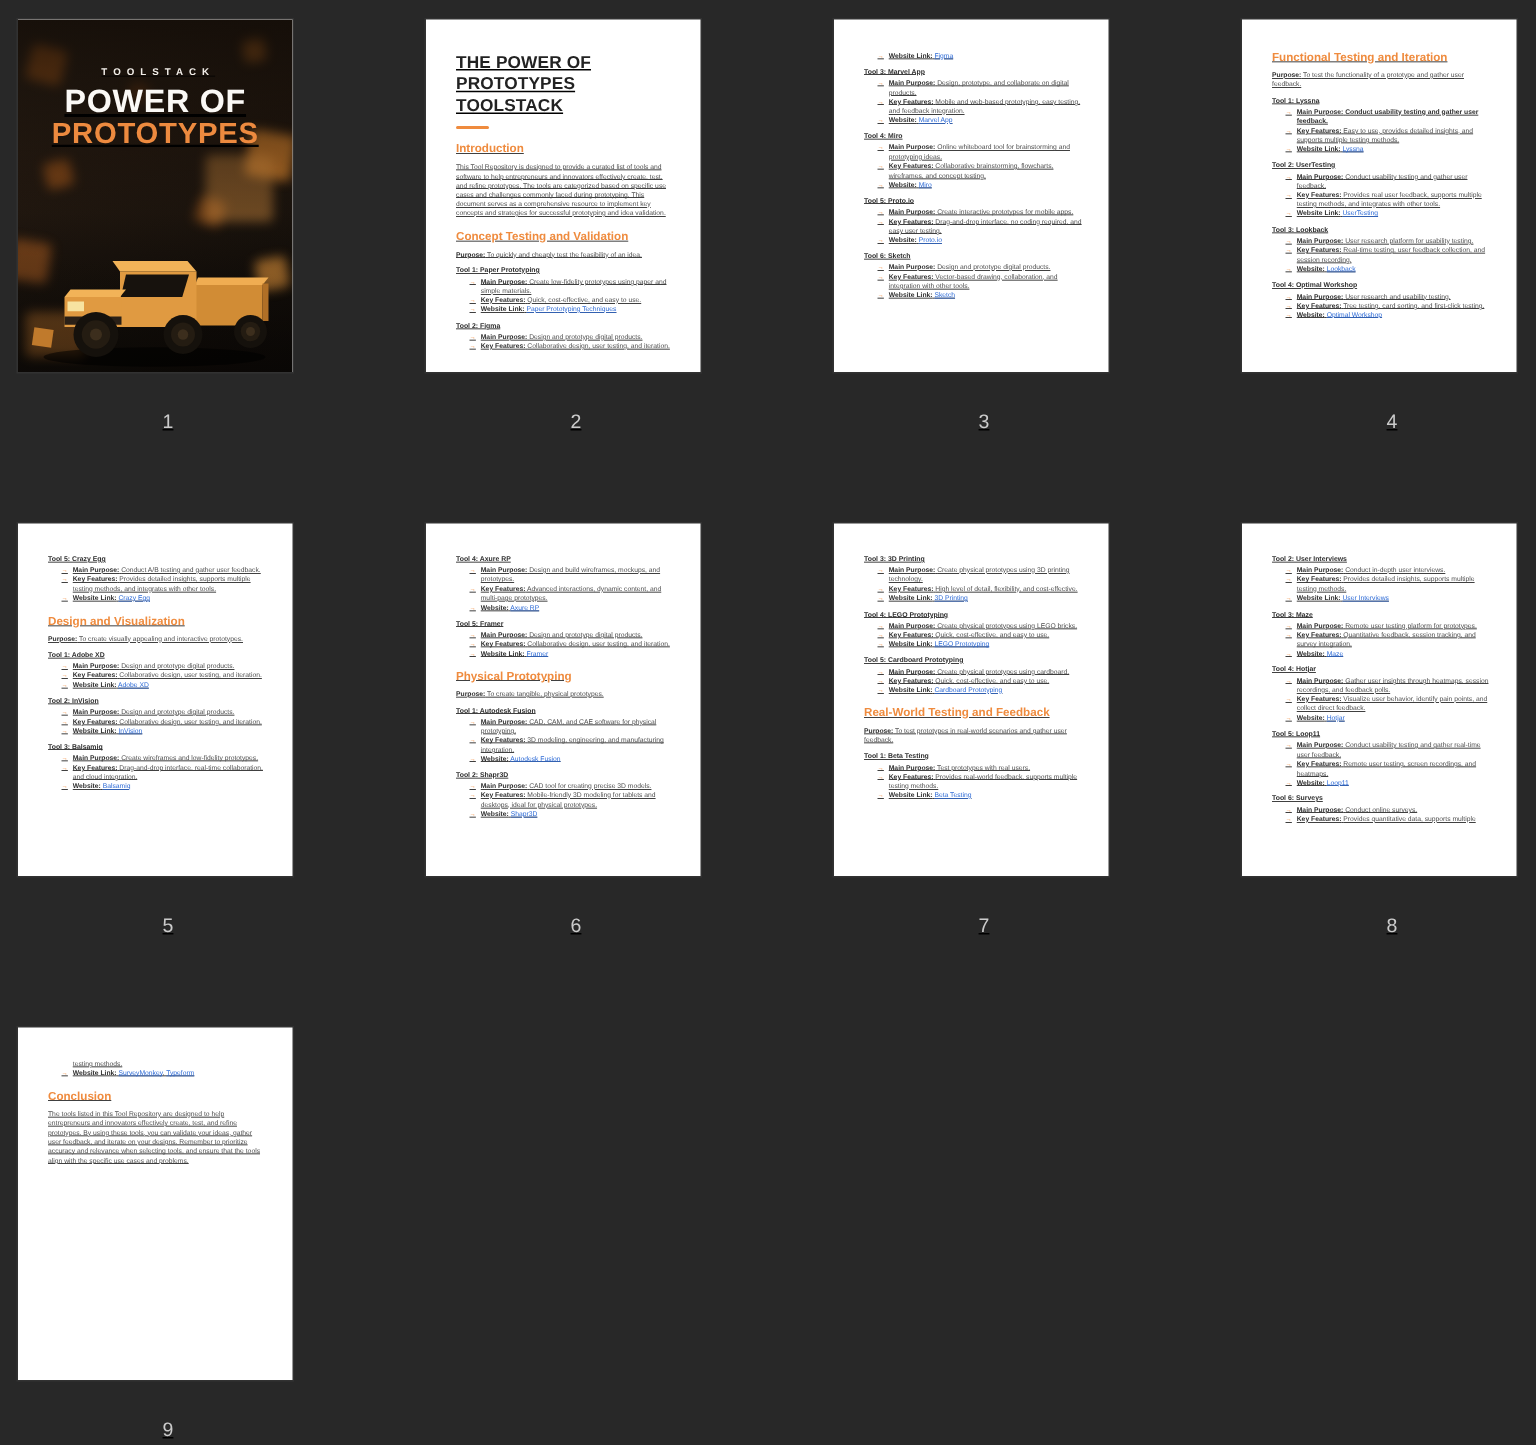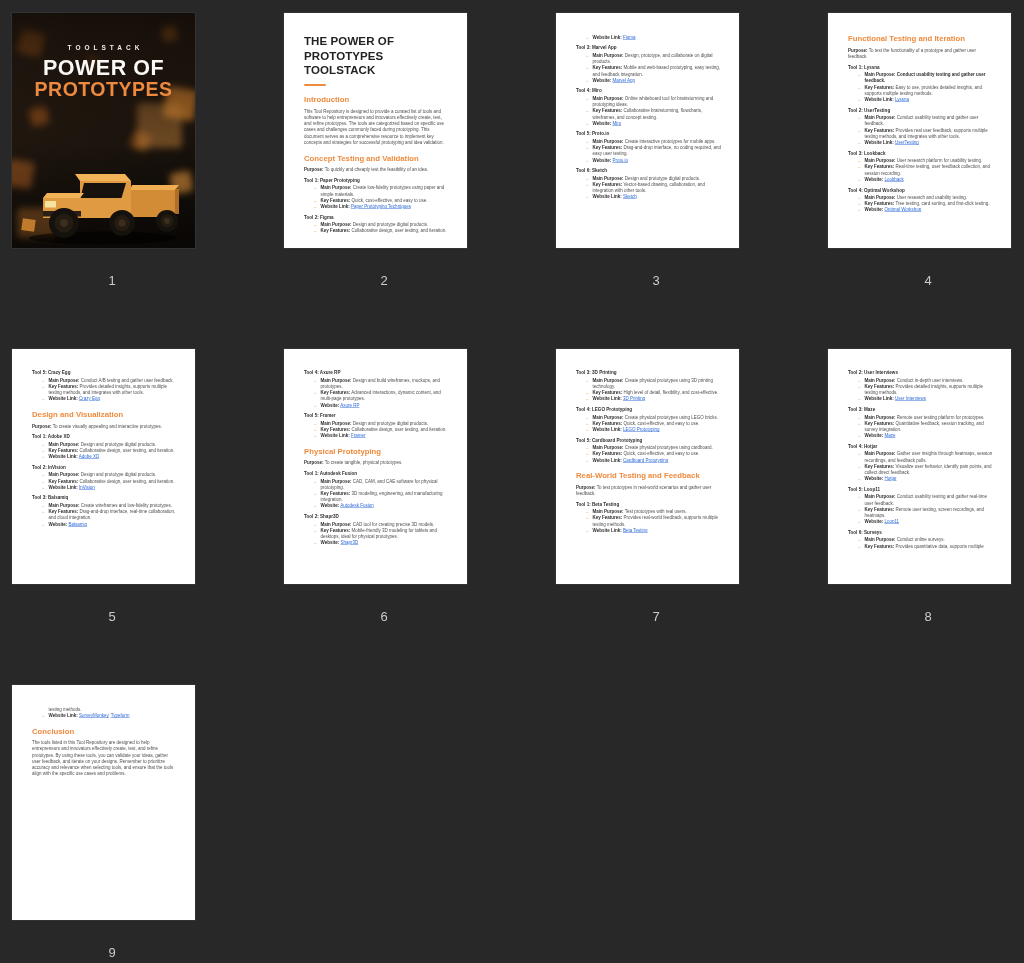--- a/index.html
+++ b/index.html
@@ -14,21 +14,21 @@
     overflow:hidden;
     font-family:"Liberation Sans", sans-serif;
     position:relative;
   }
   .grid{
     position:absolute;left:12px;top:13px;
     display:grid;
     grid-template-columns:repeat(4,183px);
     column-gap:89px;
   }
-  .cell{width:200px;height:336px;}
+  .cell{width:200px;height:336px;text-decoration:underline;}
   .page{
     width:183px;height:235px;background:#ffffff;
     overflow:hidden;position:relative;cursor:pointer;
     box-shadow:0 0 0 1px rgba(255,255,255,0.05);
   }
   .page-number{
     height:101px;padding-top:25px;text-align:center;
     font-size:13px;color:#cbcbcb;
   }
   

